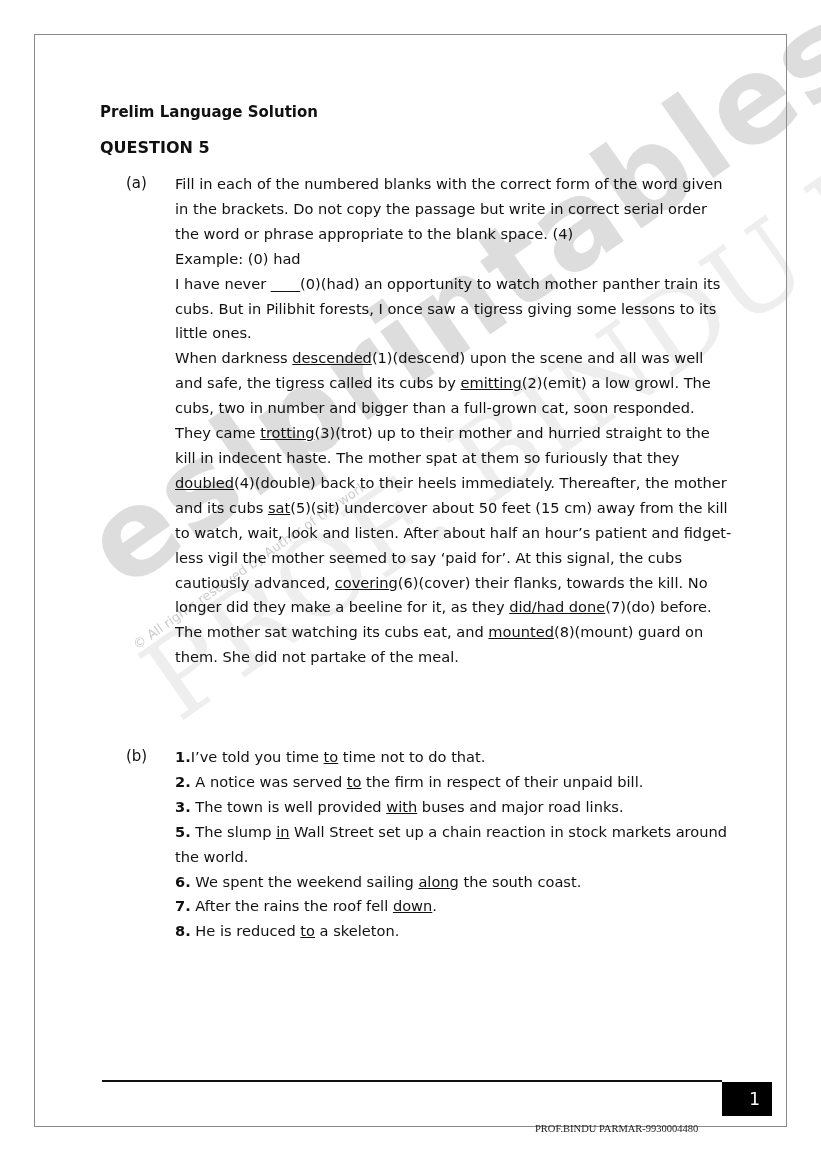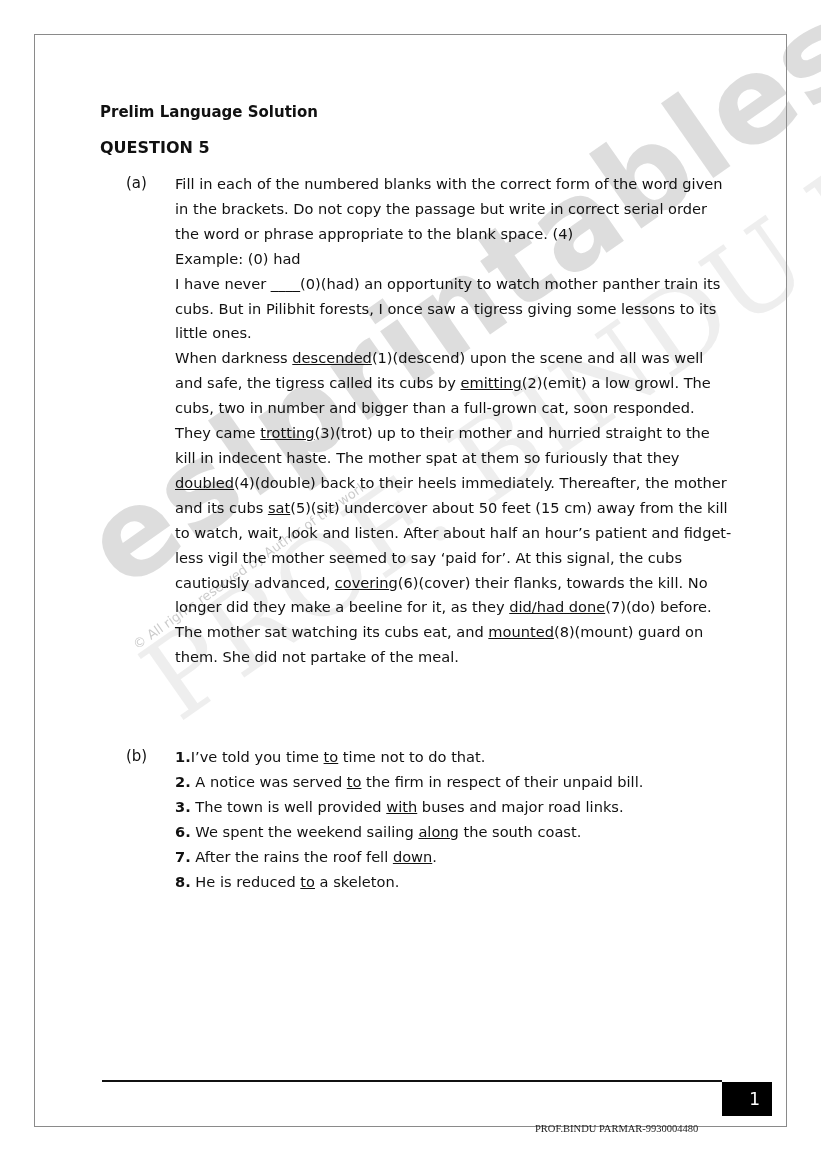--- a/index.html
+++ b/index.html
@@ -49,20 +49,21 @@
   <p>Example: (0) had</p>
   <p>I have never ____(0)(had) an opportunity to watch mother panther train its cubs. But in Pilibhit forests, I once saw a tigress giving some lessons to its little ones.</p>
   <p><span>When darkness </span><span class="ans">descended</span><span>(1)(descend) upon the scene and all was well and safe, the tigress called its cubs by </span><span class="ans">emitting</span><span>(2)(emit) a low growl. The cubs, two in number and bigger than a full-grown cat, soon responded. They came </span><span class="ans">trotting</span><span>(3)(trot) up to their mother and hurried straight to the kill in indecent haste. The mother spat at them so furiously that they </span><span class="ans">doubled</span><span>(4)(double) back to their heels immediately. Thereafter, the mother and its cubs </span><span class="ans">sat</span><span>(5)(sit) undercover about 50 feet (15 cm) away from the kill to watch, wait, look and listen. After about half an hour’s patient and fidget-less vigil the mother seemed to say ‘paid for’. At this signal, the cubs cautiously advanced, </span><span class="ans">covering</span><span>(6)(cover) their flanks, towards the kill. No longer did they make a beeline for it, as they </span><span class="ans">did/had done</span><span>(7)(do) before. The mother sat watching its cubs eat, and </span><span class="ans">mounted</span><span>(8)(mount) guard on them. She did not partake of the meal.</span></p>
 </div>
 
 <div class="part-label" style="top:747px;">(b)</div>
 <div class="block" style="top:745px;">
   <p><span class="num">1.</span><span>I’ve told you time </span><span class="ans">to</span><span> time not to do that.</span></p>
   <p><span class="num">2.</span><span> A notice was served </span><span class="ans">to</span><span> the firm in respect of their unpaid bill.</span></p>
   <p><span class="num">3.</span><span> The town is well provided </span><span class="ans">with</span><span> buses and major road links.</span></p>
+  <p><span class="num">5.</span><span> The slump </span><span class="ans">in</span><span> Wall Street set up a chain reaction in stock markets around the world.</span></p>
   <p><span class="num">6.</span><span> We spent the weekend sailing </span><span class="ans">along</span><span> the south coast.</span></p>
   <p><span class="num">7.</span><span> After the rains the roof fell </span><span class="ans">down</span><span>.</span></p>
   <p><span class="num">8.</span><span> He is reduced </span><span class="ans">to</span><span> a skeleton.</span></p>
 </div>
 
 <div class="footer-line"></div>
 <div class="footer-text">PROF.BINDU PARMAR-9930004480</div>
 <div class="page-box">1</div>
 
 </body></html>

